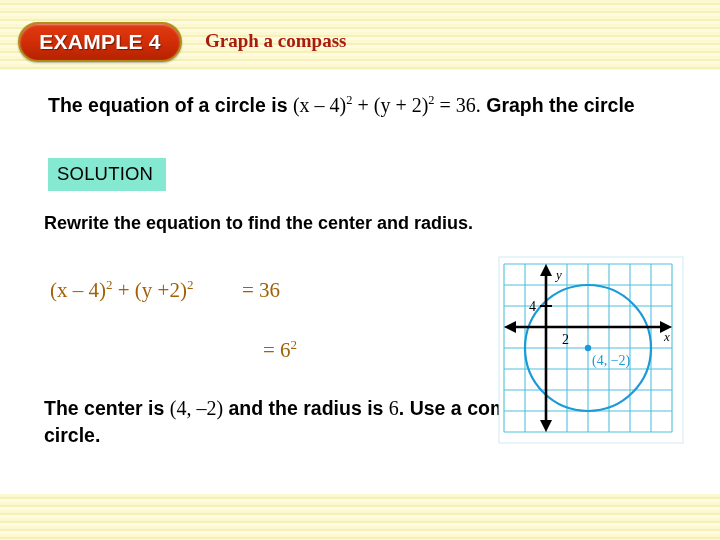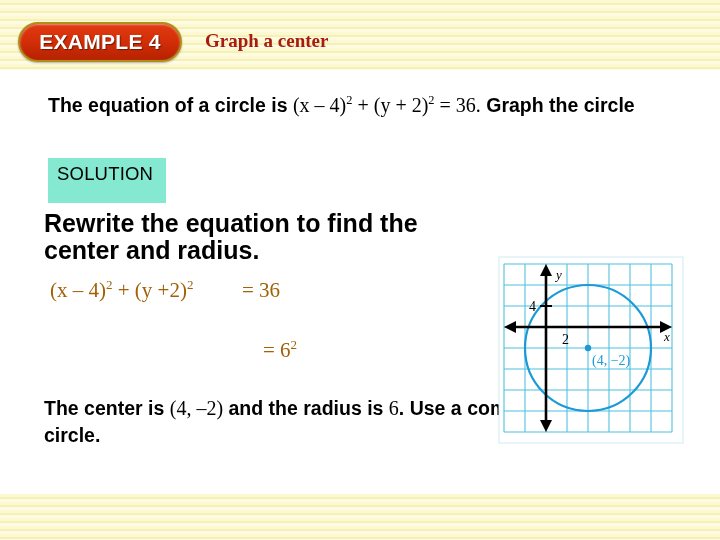--- a/index.html
+++ b/index.html
@@ -106,35 +106,35 @@
     font-size: 0.62em;
     vertical-align: super;
     line-height: 0;
   }
 
   .solution-box {
     position: absolute;
     left: 48px;
     top: 88px;
     background: #85e8d0;
-    padding: 5px 13px 18px 9px;
+    padding: 5px 13px 6px 9px;
   }
   .solution-label {
     font-size: 18.5px;
     color: #000000;
     font-family: "Liberation Sans", sans-serif;
     letter-spacing: 0.2px;
   }
 
   .rewrite-text {
     position: absolute;
     left: 44px;
     top: 140px;
     width: 452px;
-    font-size: 25px;
+    font-size: 18px;
     font-weight: bold;
     color: #000000;
     line-height: 27px;
     font-family: "Liberation Sans", sans-serif;
   }
 
   .eq-line {
     position: absolute;
     font-family: "Liberation Serif", serif;
     font-size: 21px;
@@ -178,21 +178,21 @@
 </head>
 <body>
 
 <div class="band band-top"></div>
 <div class="band band-bottom"></div>
 
 <div class="header">
   <div class="example-badge">
     <span class="example-badge-label">EXAMPLE 4</span>
   </div>
-  <div class="header-title">Graph a center</div>
+  <div class="header-title">Graph a compass</div>
 </div>
 
 <div class="content">
 
   <div class="problem-text">
     <span>The equation of a circle is </span><span class="mathrun"><span>(x – 4)</span><sup>2</sup><span> + (y + 2)</span><sup>2</sup><span> = 36.</span></span><span> Graph the circle</span>
   </div>
 
   <div class="solution-box">
     <span class="solution-label">SOLUTION</span>

